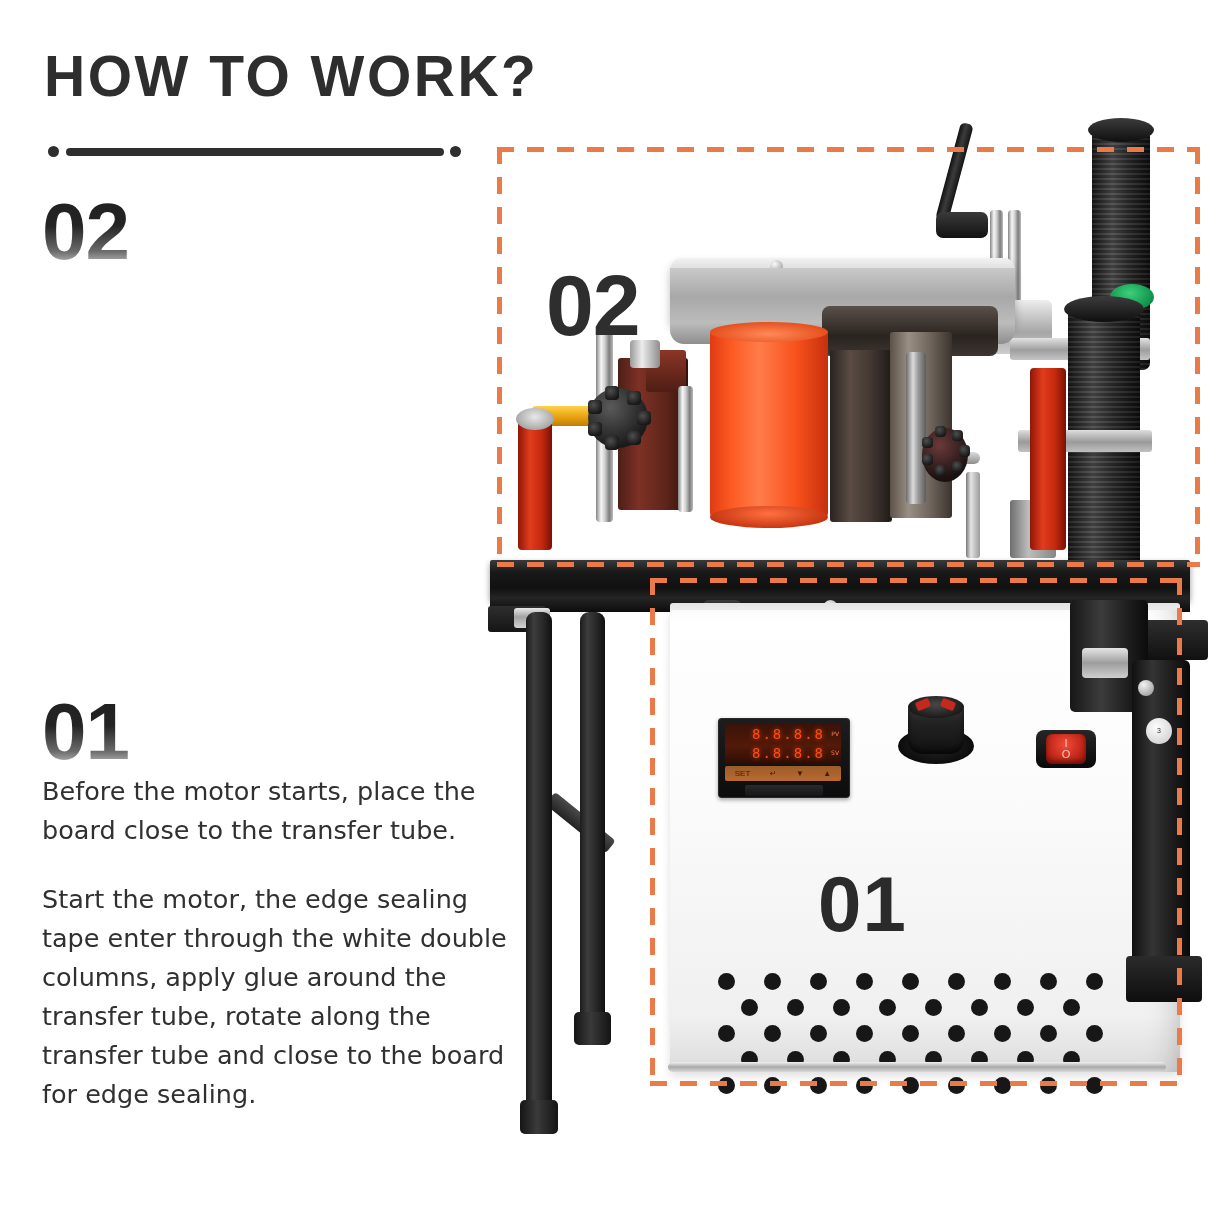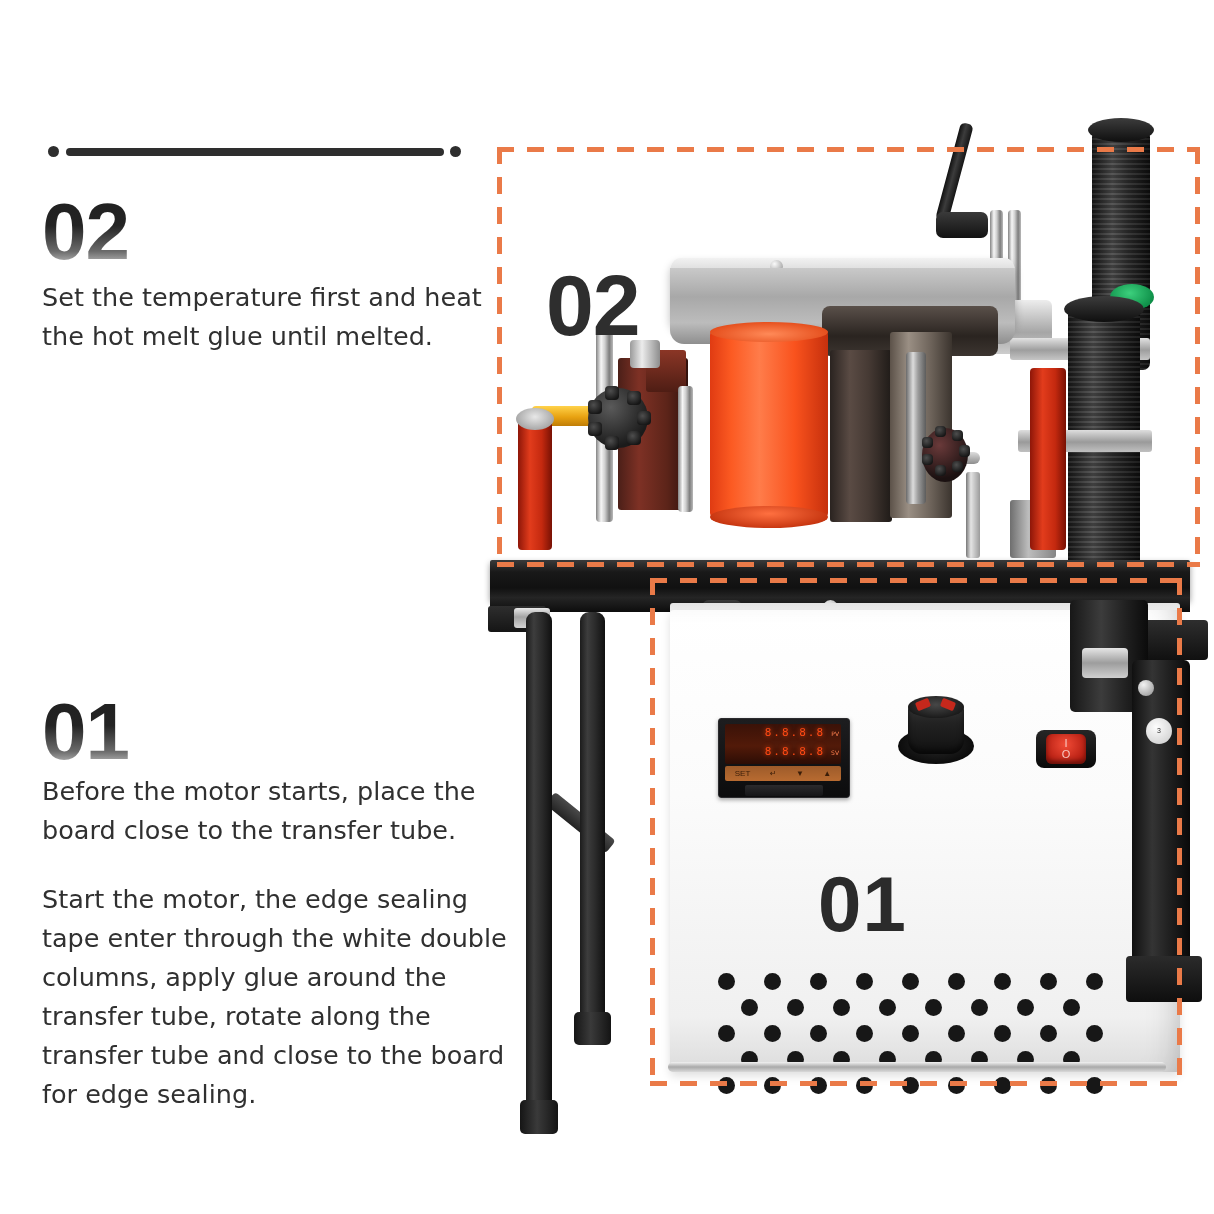--- a/index.html
+++ b/index.html
@@ -126,21 +126,21 @@
     border-radius:3px;border:1px solid #2b2b2e;
     box-shadow:0 2px 4px rgba(0,0,0,.35);
   }
   .ctrl-screen{
     position:absolute;left:6px;top:5px;width:116px;height:40px;
     background:linear-gradient(180deg,#3a1208,#521a09 55%,#2c0d05);
     border-radius:2px;overflow:hidden;
   }
   .seg{
     position:absolute;right:16px;font-family:"DejaVu Sans Mono", monospace;
-    font-size:11px;letter-spacing:2px;color:#ff4a14;
+    font-size:14px;letter-spacing:2px;color:#ff4a14;
     text-shadow:0 0 5px rgba(255,74,20,.85);
   }
   .segPV{top:2px;}
   .segSV{top:21px;}
   .seglab{
     position:absolute;right:2px;font-size:6px;color:#ff8050;font-family:"DejaVu Sans", sans-serif;
   }
   .seglabPV{top:6px;}
   .seglabSV{top:25px;}
   .ctrl-btns{
@@ -401,29 +401,29 @@
   .pin{
     left:470px;top:352px;width:40px;height:12px;
     background:linear-gradient(180deg,#ddd,#8d8d8d);border-radius:6px;
   }
 </style>
 </head>
 <body>
 
 <div id="page">
 
+  <div class="title">HOW TO WORK?</div>
 
   <div class="divider">
     <span class="bar"></span>
     <span class="dot a"></span>
     <span class="dot b"></span>
   </div>
 
   <div class="bignum" id="num02">02</div>
-  <div class="para" id="p02a">Set the temperature first and heat the hot melt glue until melted.</div>
 
   <div class="bignum" id="num01">01</div>
   <div class="para" id="p01b">Start the motor, the edge sealing tape enter through the white double columns, apply glue around the transfer tube, rotate along the transfer tube and close to the board for edge sealing.</div>
   <div class="para" id="p01a">Before the motor starts, place the board close to the transfer tube.</div>
 
   <div id="photo">
 
     <div class="pc lever"></div>
     <div class="pc leverbase"></div>
     <div class="pc rod rodC"></div>

